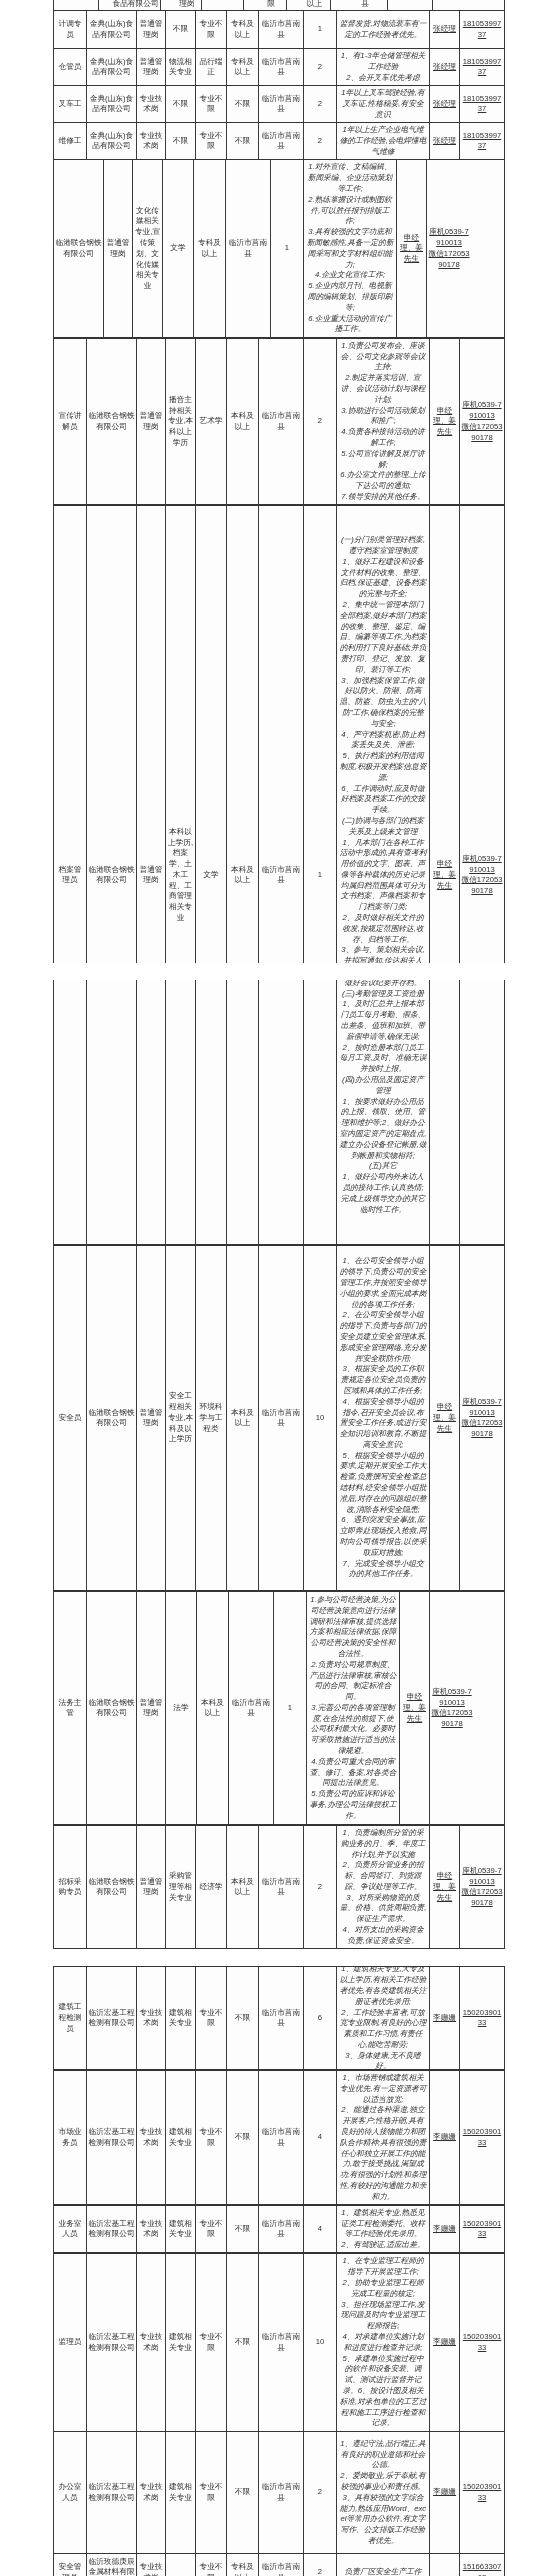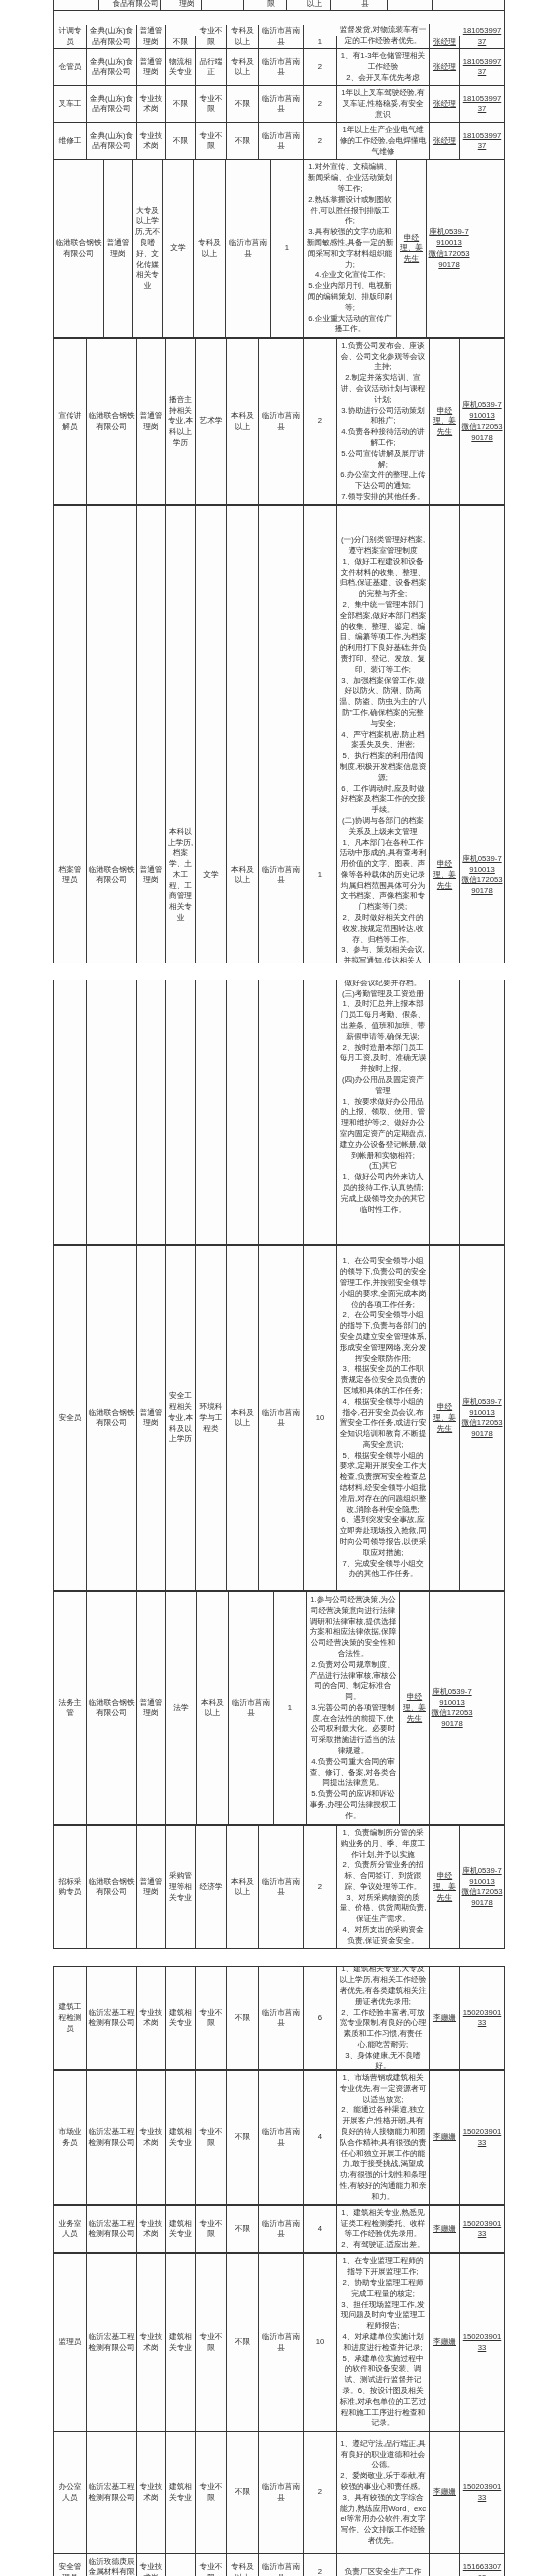--- a/index.html
+++ b/index.html
@@ -25,21 +25,21 @@
   }
   .cell:last-child{border-right:none;}
   .c0{width:33px;}
   .c1{width:50px;}
   .c2{width:29px;}
   .c3{width:30px;}
   .c4{width:31px;}
   .c5{width:32px;}
   .c6{width:45px;}
   .c7{width:33px;}
-  .c8{width:93px;padding:1.5px 2.1px;}
+  .c8{width:93px;padding:1.5px 2.1px;font-style:italic;}
   .c9{width:30px;text-decoration:underline;}
   .c10{width:44px;text-decoration:underline;}
   .clip-top .cell{align-items:flex-end;margin-left:12px;}
   
   #page-break-band{
     position:absolute;left:0;top:963px;width:555px;height:16.5px;background:#ffffff;z-index:5;
   }
 </style>
 </head>
 <body>
@@ -53,21 +53,21 @@
         <div class="cell c2">理岗</div>
         <div class="cell c3"></div>
         <div class="cell c4">限</div>
         <div class="cell c5">以上</div>
         <div class="cell c6">县</div>
         <div class="cell c7"></div>
         <div class="cell c8"></div>
         <div class="cell c9"></div>
         <div class="cell c10"></div>
       </div>
-      <div class="trow" style="height: 38px; align-items: flex-end;">
+      <div class="trow" style="height: 38px;">
         <div class="cell c0">计调专员</div>
         <div class="cell c1">金典(山东)食品有限公司</div>
         <div class="cell c2">普通管理岗</div>
         <div class="cell c3">不限</div>
         <div class="cell c4">专业不限</div>
         <div class="cell c5">专科及以上</div>
         <div class="cell c6">临沂市莒南县</div>
         <div class="cell c7">1</div>
         <div class="cell c8">监督发货,对物流装车有一定的工作经验者优先。</div>
         <div class="cell c9">张经理</div>
@@ -109,21 +109,21 @@
         <div class="cell c5">不限</div>
         <div class="cell c6">临沂市莒南县</div>
         <div class="cell c7">2</div>
         <div class="cell c8">1年以上生产企业电气维修的工作经验,会电焊懂电气维修</div>
         <div class="cell c9">张经理</div>
         <div class="cell c10">18105399737</div>
       </div>
       <div class="trow thick" style="height: 179px;">
         <div class="cell c1">临港联合钢铁有限公司</div>
         <div class="cell c2">普通管理岗</div>
-        <div class="cell c3">大专及以上学历,无不良嗜好、文化传媒相关专业</div>
+        <div class="cell c3">文化传媒相关专业,宣传策划、文化传媒相关专业</div>
         <div class="cell c4">文学</div>
         <div class="cell c5">专科及以上</div>
         <div class="cell c6">临沂市莒南县</div>
         <div class="cell c7">1</div>
         <div class="cell c8">1.对外宣传、文稿编辑、新闻采编、企业活动策划等工作;
 2.熟练掌握设计或制图软件,可以胜任报刊排版工作;
 3.具有较强的文字功底和新闻敏感性,具备一定的新闻采写和文字材料组织能力;
 4.企业文化宣传工作;
 5.企业内部月刊、电视新闻的编辑策划、排版印刷等;
 6.企业重大活动的宣传广播工作。</div>

